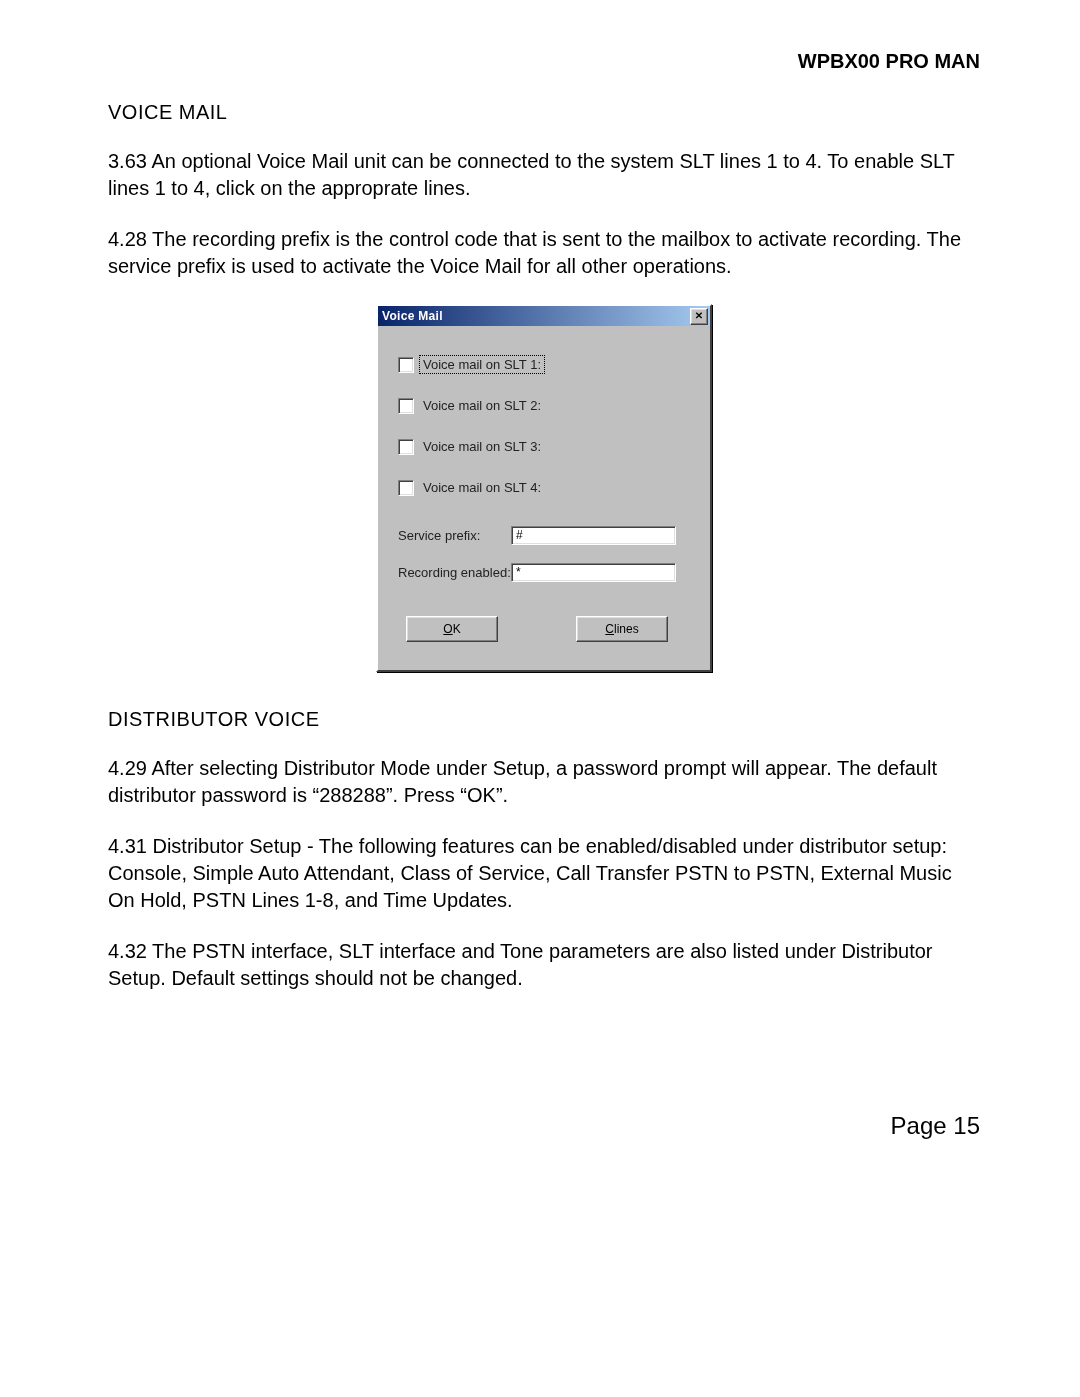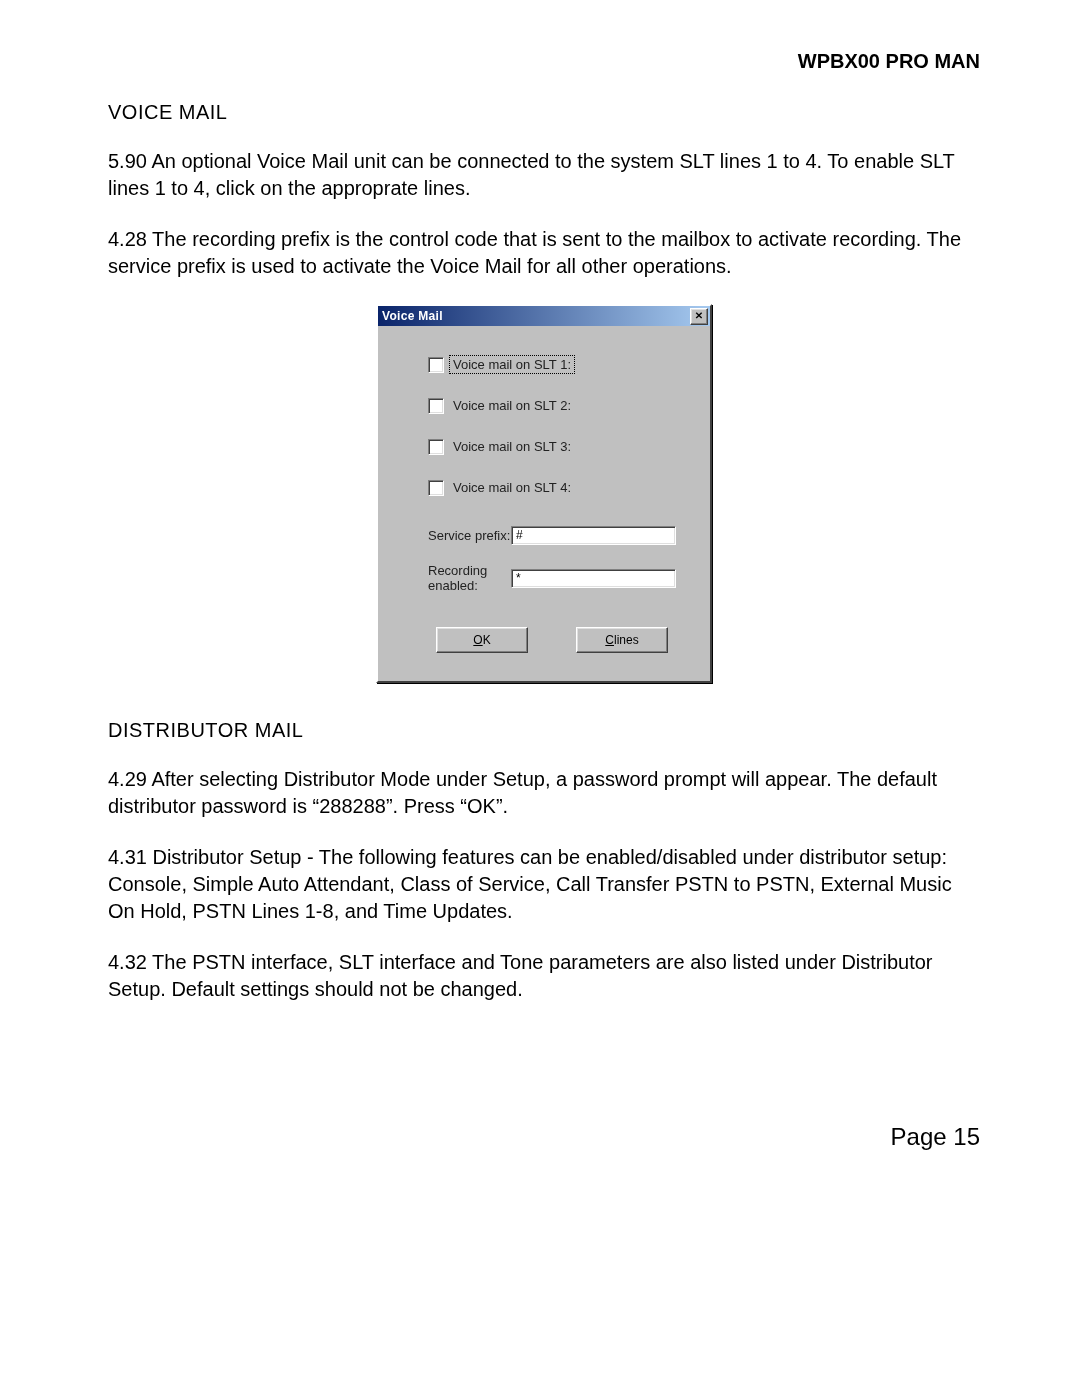--- a/index.html
+++ b/index.html
@@ -75,21 +75,21 @@
     display: flex;
     align-items: center;
     justify-content: center;
     font-family: Arial, sans-serif;
     font-size: 10px;
     font-weight: 700;
     color: #000;
     line-height: 1;
   }
   .dialog-body {
-    padding: 30px 34px 28px 50px;
+    padding: 30px 34px 28px 20px;
   }
   .chk-row {
     display: flex;
     align-items: center;
     margin-bottom: 24px;
     font-size: 13px;
     color: #222;
   }
   .chk {
     width: 14px;
@@ -167,21 +167,21 @@
   }
 </style>
 </head>
 <body>
 
 <div class="page">
   <div class="doc-header">WPBX00 PRO MAN</div>
 
   <div class="section-title">VOICE MAIL</div>
 
-  <p class="body">5.90    An optional Voice Mail unit can be connected to the system SLT lines 1 to 4.  To enable SLT lines 1 to 4, click on the approprate lines.</p>
+  <p class="body">3.63    An optional Voice Mail unit can be connected to the system SLT lines 1 to 4.  To enable SLT lines 1 to 4, click on the approprate lines.</p>
   <p class="body">4.28    The recording prefix is the control code  that is sent to the mailbox to activate recording.  The service prefix is used to activate the Voice Mail for all other operations.</p>
 
   <div class="dialog-wrap">
     <div class="win-dialog">
       <div class="title-bar">
         <span class="title-text">Voice Mail</span>
         <span class="close-btn">
           <span>✕</span>
         </span>
       </div>
@@ -217,20 +217,20 @@
             <span><span class="ul">O</span><span>K</span></span>
           </div>
           <div class="win-btn">
             <span><span class="ul">C</span><span>lines</span></span>
           </div>
         </div>
       </div>
     </div>
   </div>
 
-  <div class="section-title">DISTRIBUTOR MAIL</div>
+  <div class="section-title">DISTRIBUTOR VOICE</div>
 
   <p class="body">4.29    After selecting Distributor Mode under Setup, a password prompt will appear.  The default distributor password is “288288”.  Press “OK”.</p>
   <p class="body">4.31    Distributor Setup - The following features can be enabled/disabled under distributor setup:  Console, Simple Auto Attendant, Class of Service, Call Transfer PSTN to PSTN, External Music On Hold, PSTN Lines 1-8, and Time Updates.</p>
   <p class="body">4.32  The PSTN interface, SLT interface and Tone parameters are also listed under Distributor Setup.  Default settings should not be changed.</p>
 
   <div class="page-num">Page  15</div>
 </div>
 
 </body></html>

